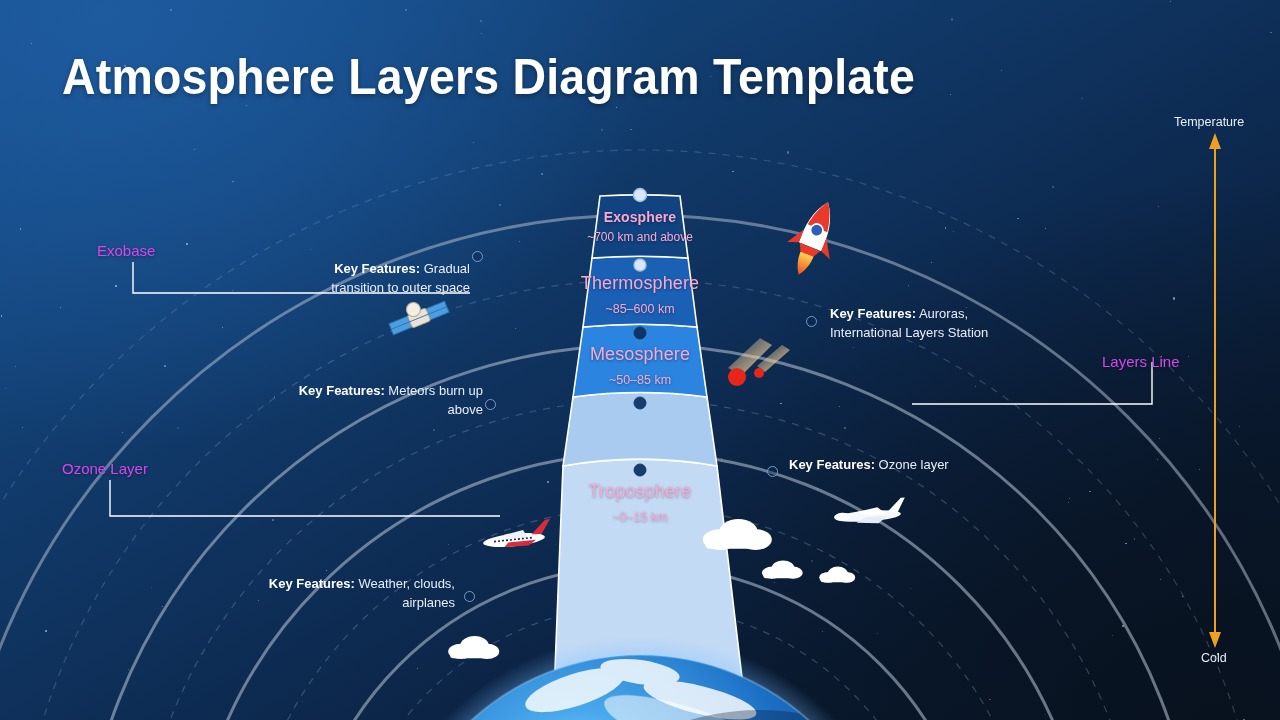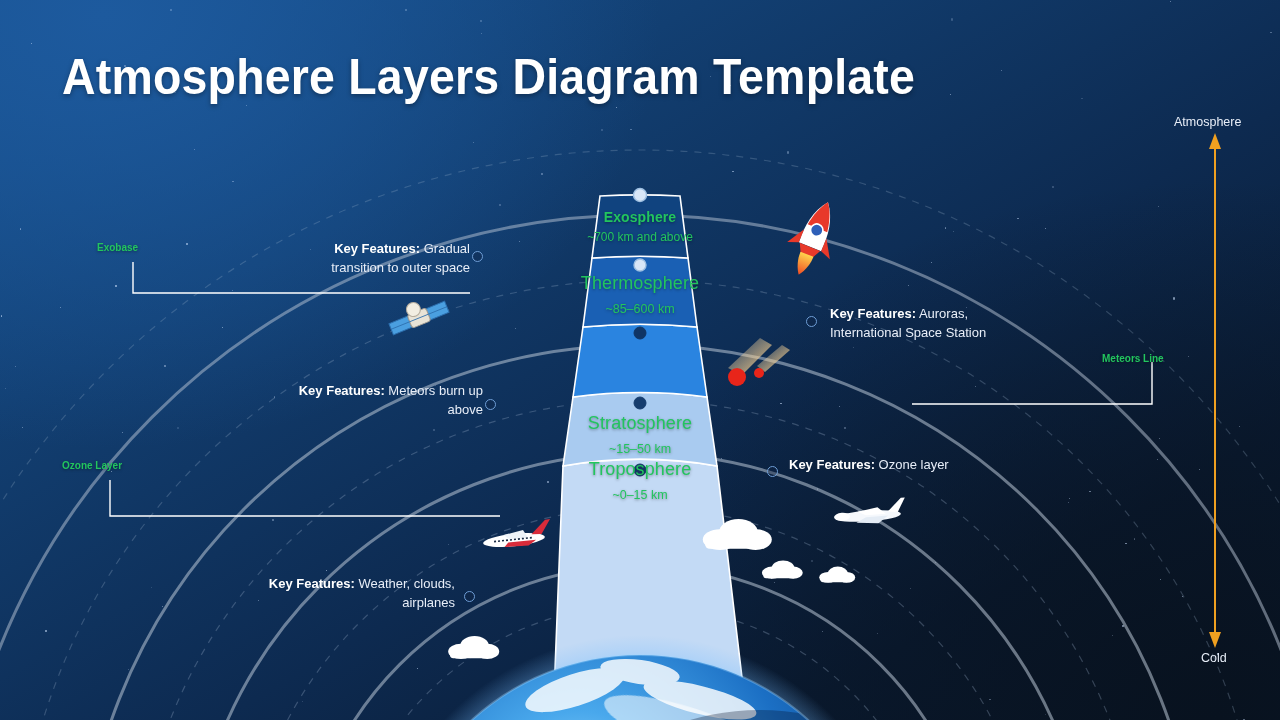--- a/index.html
+++ b/index.html
@@ -26,40 +26,40 @@
   .title {
     position:absolute; left:62px; top:48px;
     font-size:50px; font-weight:bold; color:#ffffff;
     letter-spacing:.2px;
     transform:scaleX(.93); transform-origin:left center;
     text-shadow:0 2px 6px rgba(0,0,0,.35);
     white-space:nowrap;
   }
 
   
-  .wedge-label { position:absolute; text-align:center; color:#22c55e; white-space:nowrap;
+  .wedge-label { position:absolute; text-align:center; color:#f9a8d4; white-space:nowrap;
                  transform:translateX(-50%); pointer-events:none; }
   .wedge-label .nm { display:block; font-size:18px; font-weight:400; letter-spacing:.1px;
                      text-shadow:0 1px 3px rgba(0,0,0,.4); }
   .wedge-label.top .nm { font-size:14px; font-weight:bold; }
   .wedge-label .rg { display:block; font-size:12.5px; font-weight:400; margin-top:8px;
                      text-shadow:0 1px 3px rgba(0,0,0,.4); }
   .wedge-label.top .rg { font-size:12px; margin-top:5px; }
 
   
   .kf { position:absolute; font-size:13px; line-height:19px; color:#e8eef8; width:190px; }
   .kf b { font-weight:bold; color:#ffffff; }
   .kf.right { text-align:left; }
   .kf.left { text-align:right; }
 
   .marker { position:absolute; width:11px; height:11px; border-radius:50%;
             border:1.6px solid #6f9ed6; background:rgba(13,35,66,.35); }
 
   
-  .side-label { position:absolute; font-size:10px; font-weight:bold; color:#22c55e;
+  .side-label { position:absolute; font-size:15px; font-weight:normal; color:#d946ef;
                 white-space:nowrap; text-shadow:0 1px 3px rgba(0,0,0,.4); }
 
   
   .axis-label { position:absolute; font-size:12.5px; color:#e8eef8; white-space:nowrap; }
 
   
 </style>
 </head>
 <body>
 
@@ -361,54 +361,54 @@
   <div class="title">Atmosphere Layers Diagram Template</div>
 
   <div class="wedge-label top" style="left:640px; top:209px;">
     <span class="nm">Exosphere</span>
     <span class="rg">~700 km and above</span>
   </div>
   <div class="wedge-label" style="left:640px; top:273px;">
     <span class="nm">Thermosphere</span>
     <span class="rg">~85–600 km</span>
   </div>
-  <div class="wedge-label" style="left:640px; top:413px;">
-    <span class="nm">Stratosphere</span>
-    <span class="rg">~15–50 km</span>
-  </div>
-  <div class="wedge-label" style="left:640px; top:459px;text-align:center;">
+  <div class="wedge-label" style="left:640px; top:344px;">
+    <span class="nm">Mesosphere</span>
+    <span class="rg">~50–85 km</span>
+  </div>
+  <div class="wedge-label" style="left:640px; top:481px;text-align:center;">
     <span class="nm">Troposphere</span>
     <span class="rg">~0–15 km</span>
   </div>
 
   <div class="side-label" style="left:97px;  top:242px;">Exobase</div>
   <div class="side-label" style="left:62px;  top:460px;">Ozone Layer</div>
-  <div class="side-label" style="left:1102px;top:353px;">Meteors Line</div>
-
-  <div class="kf left" style="left:280px; top:239px;">
+  <div class="side-label" style="left:1102px;top:353px;">Layers Line</div>
+
+  <div class="kf left" style="left:280px; top:259px;">
     <b>Key Features:</b><span> Gradual transition to outer space</span>
   </div>
   <div class="marker" style="left:472px; top:251px;"></div>
 
   <div class="kf right" style="left:830px; top:304px;">
-    <b>Key Features:</b><span> Auroras, International Space Station</span>
+    <b>Key Features:</b><span> Auroras, International Layers Station</span>
   </div>
   <div class="marker" style="left:806px; top:316px;"></div>
 
   <div class="kf left" style="left:293px; top:381px;">
     <b>Key Features:</b><span> Meteors burn up above</span>
   </div>
   <div class="marker" style="left:485px; top:399px;"></div>
 
   <div class="kf right" style="left:789px; top:455px;">
     <b>Key Features:</b><span> Ozone layer</span>
   </div>
   <div class="marker" style="left:767px; top:466px;"></div>
 
   <div class="kf left" style="left:265px; top:574px;">
     <b>Key Features:</b><span> Weather, clouds, airplanes</span>
   </div>
   <div class="marker" style="left:464px; top:591px;"></div>
 
-  <div class="axis-label" style="left:1174px; top:115px;">Atmosphere</div>
+  <div class="axis-label" style="left:1174px; top:115px;">Temperature</div>
   <div class="axis-label" style="left:1201px; top:651px;">Cold</div>
 
 </div>
 
 </body></html>

